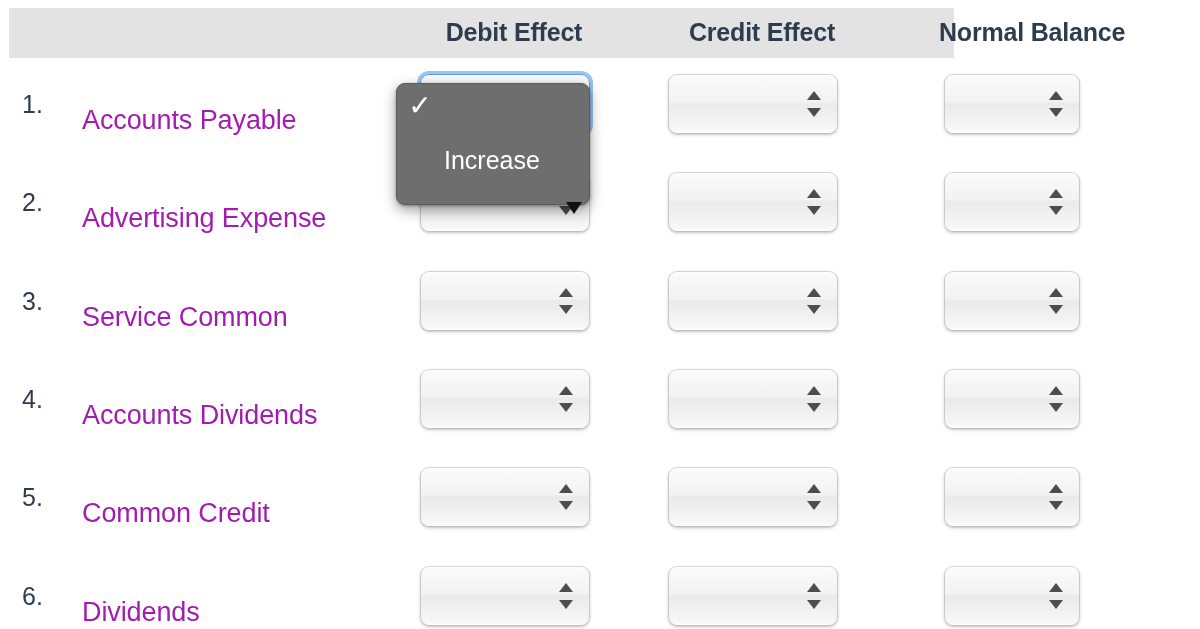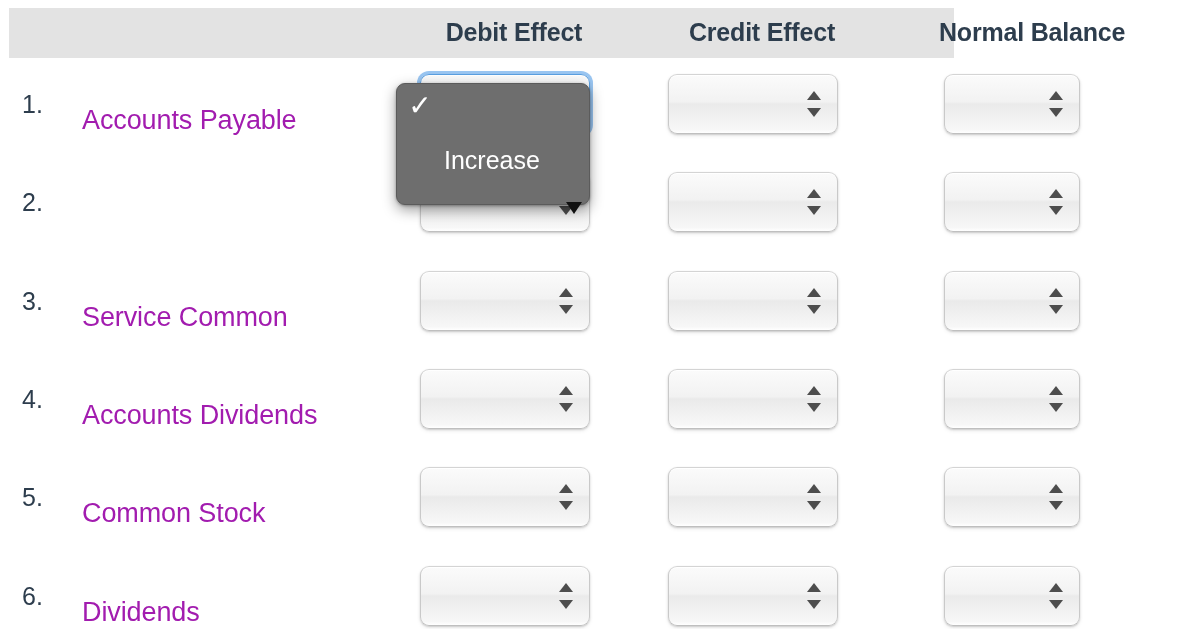--- a/index.html
+++ b/index.html
@@ -234,20 +234,21 @@
       <span class="sel-value"></span>
       <span class="stepper">
         <span class="tri up"></span>
           <span class="tri dn"></span>
       </span>
     </div>
   </div>
 
   <div class="row" style="top:153px;">
     <div class="row-num">2.</div>
+    <div class="row-label">Advertising Expense</div>
 
     <div class="sel c1">
       <span class="sel-value"></span>
       <span class="stepper">
         <span class="tri up"></span>
           <span class="tri dn"></span>
       </span>
     </div>
 
     <div class="sel c2">
@@ -320,21 +321,21 @@
       <span class="sel-value"></span>
       <span class="stepper">
         <span class="tri up"></span>
           <span class="tri dn"></span>
       </span>
     </div>
   </div>
 
   <div class="row" style="top:448px;">
     <div class="row-num">5.</div>
-    <div class="row-label">Common Stock</div>
+    <div class="row-label">Common Credit</div>
 
     <div class="sel c1">
       <span class="sel-value"></span>
       <span class="stepper">
         <span class="tri up"></span>
           <span class="tri dn"></span>
       </span>
     </div>
 
     <div class="sel c2">

